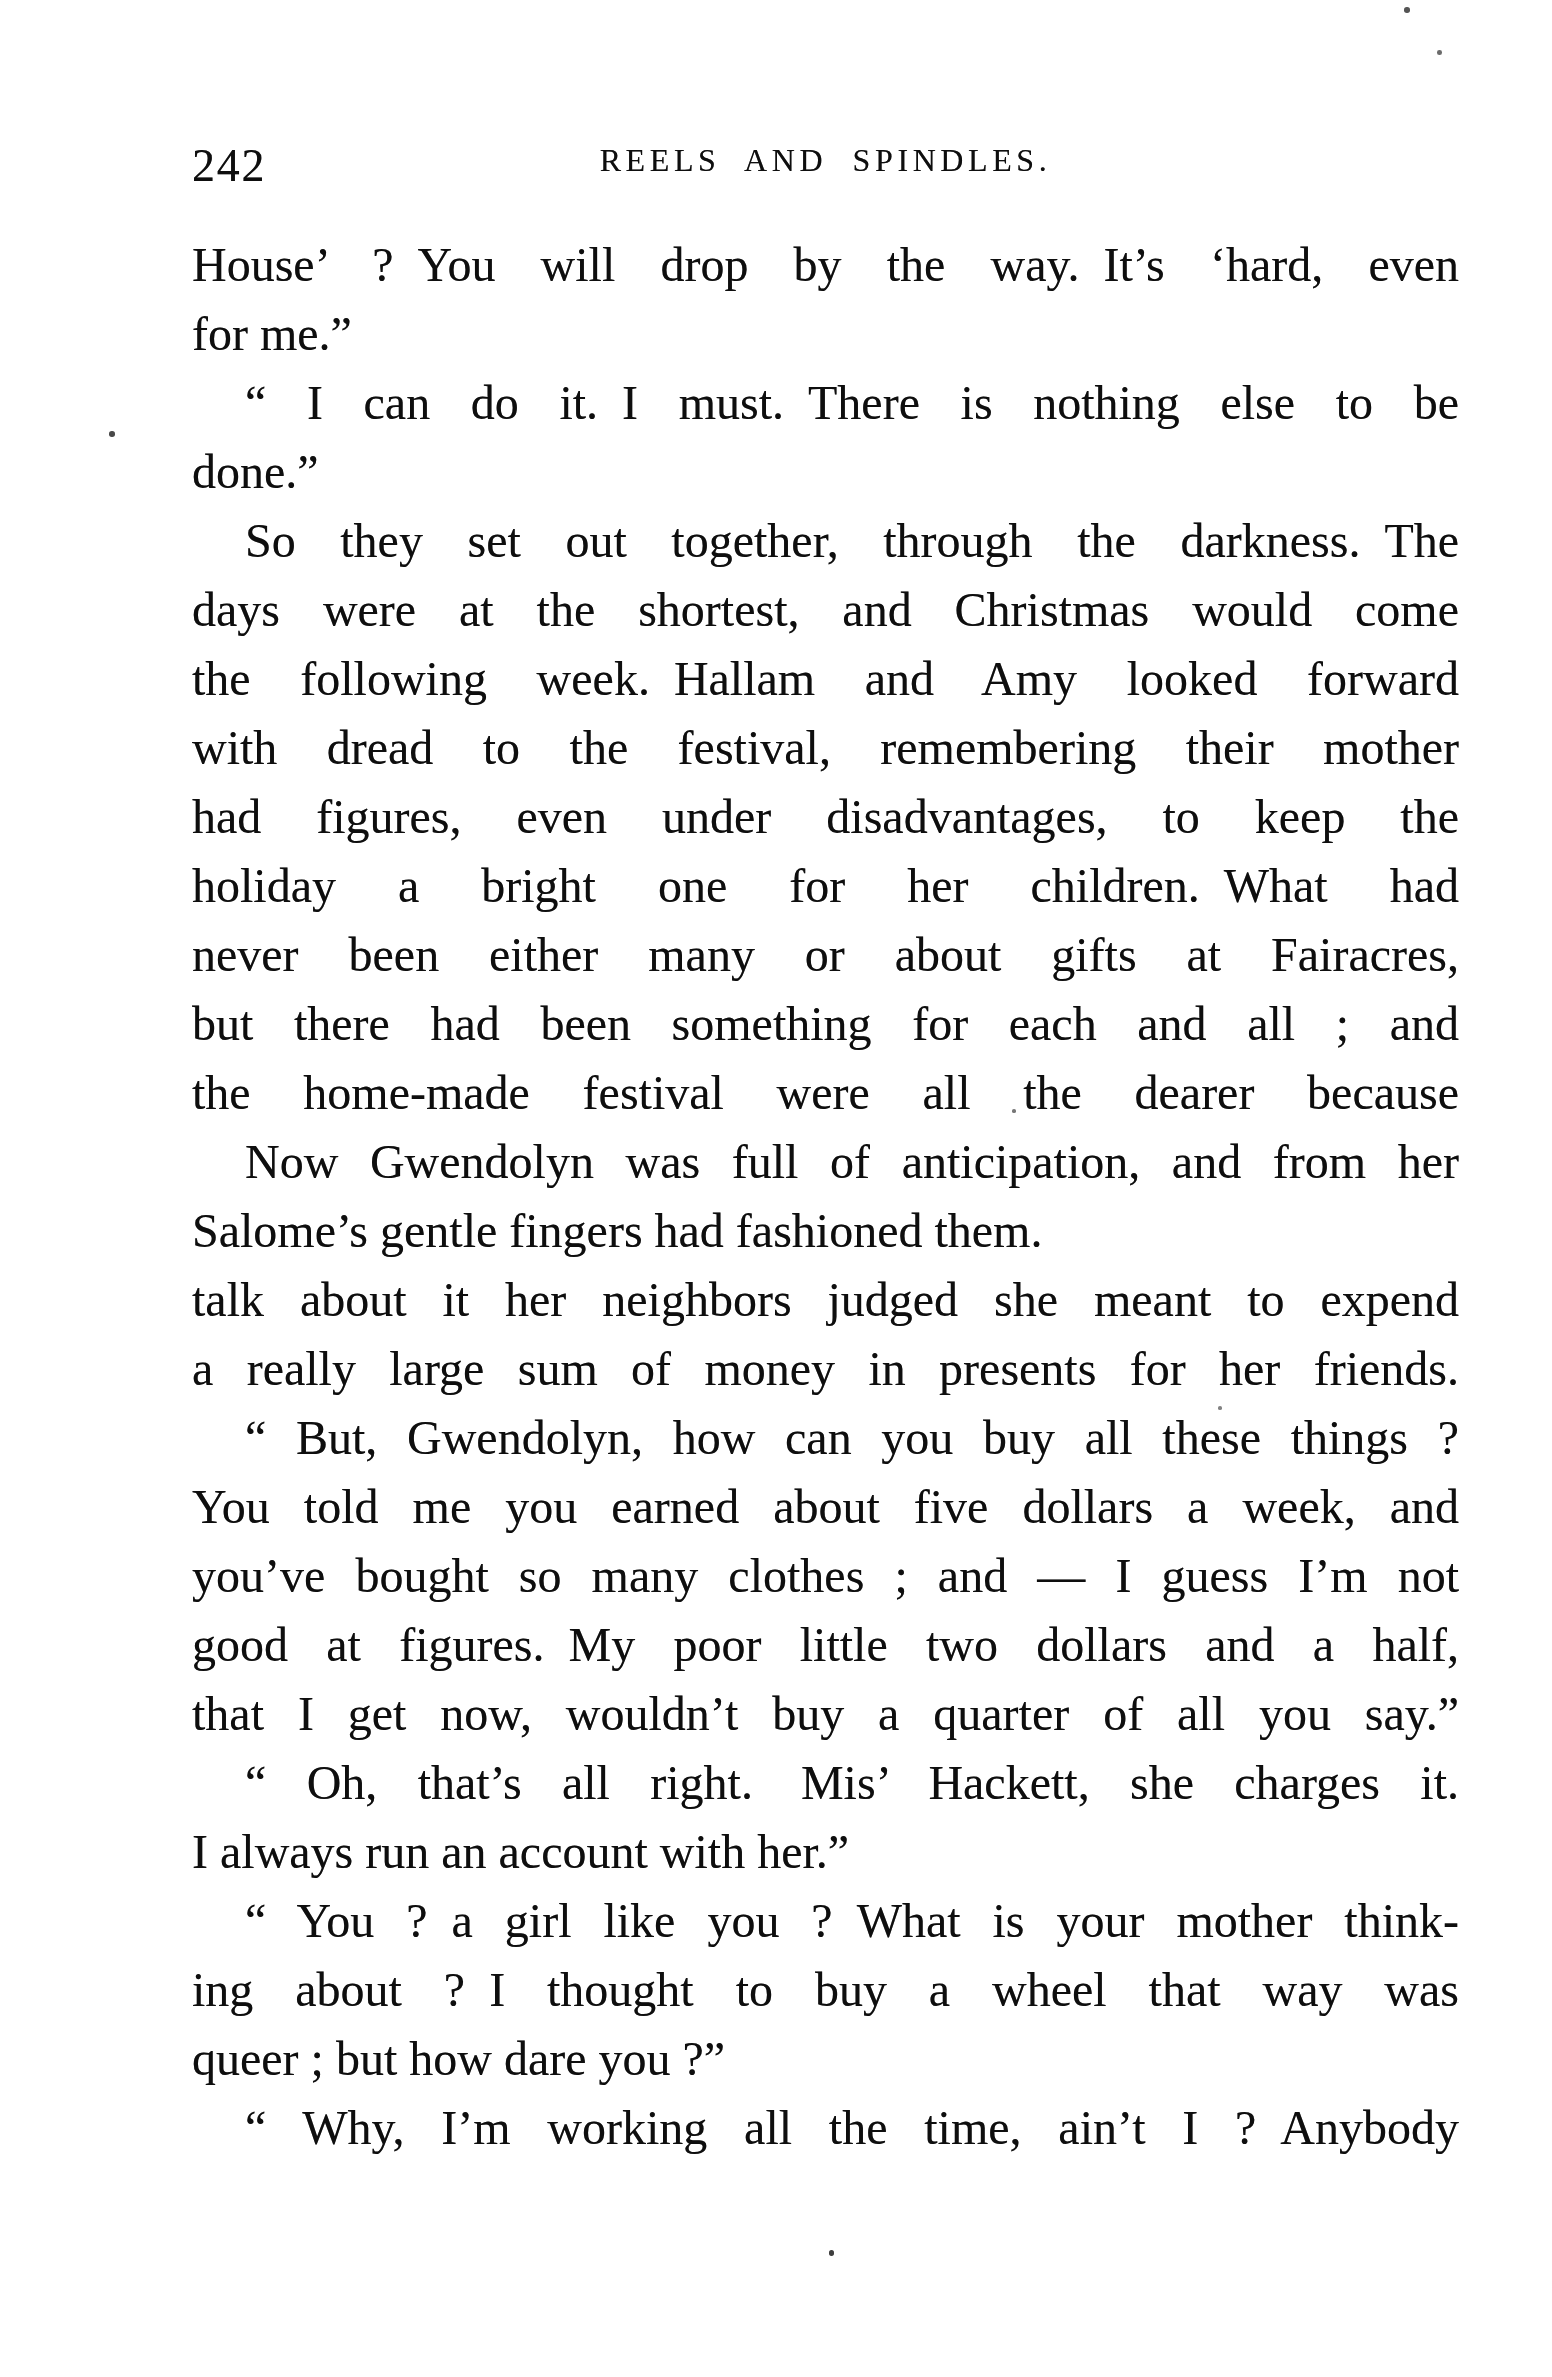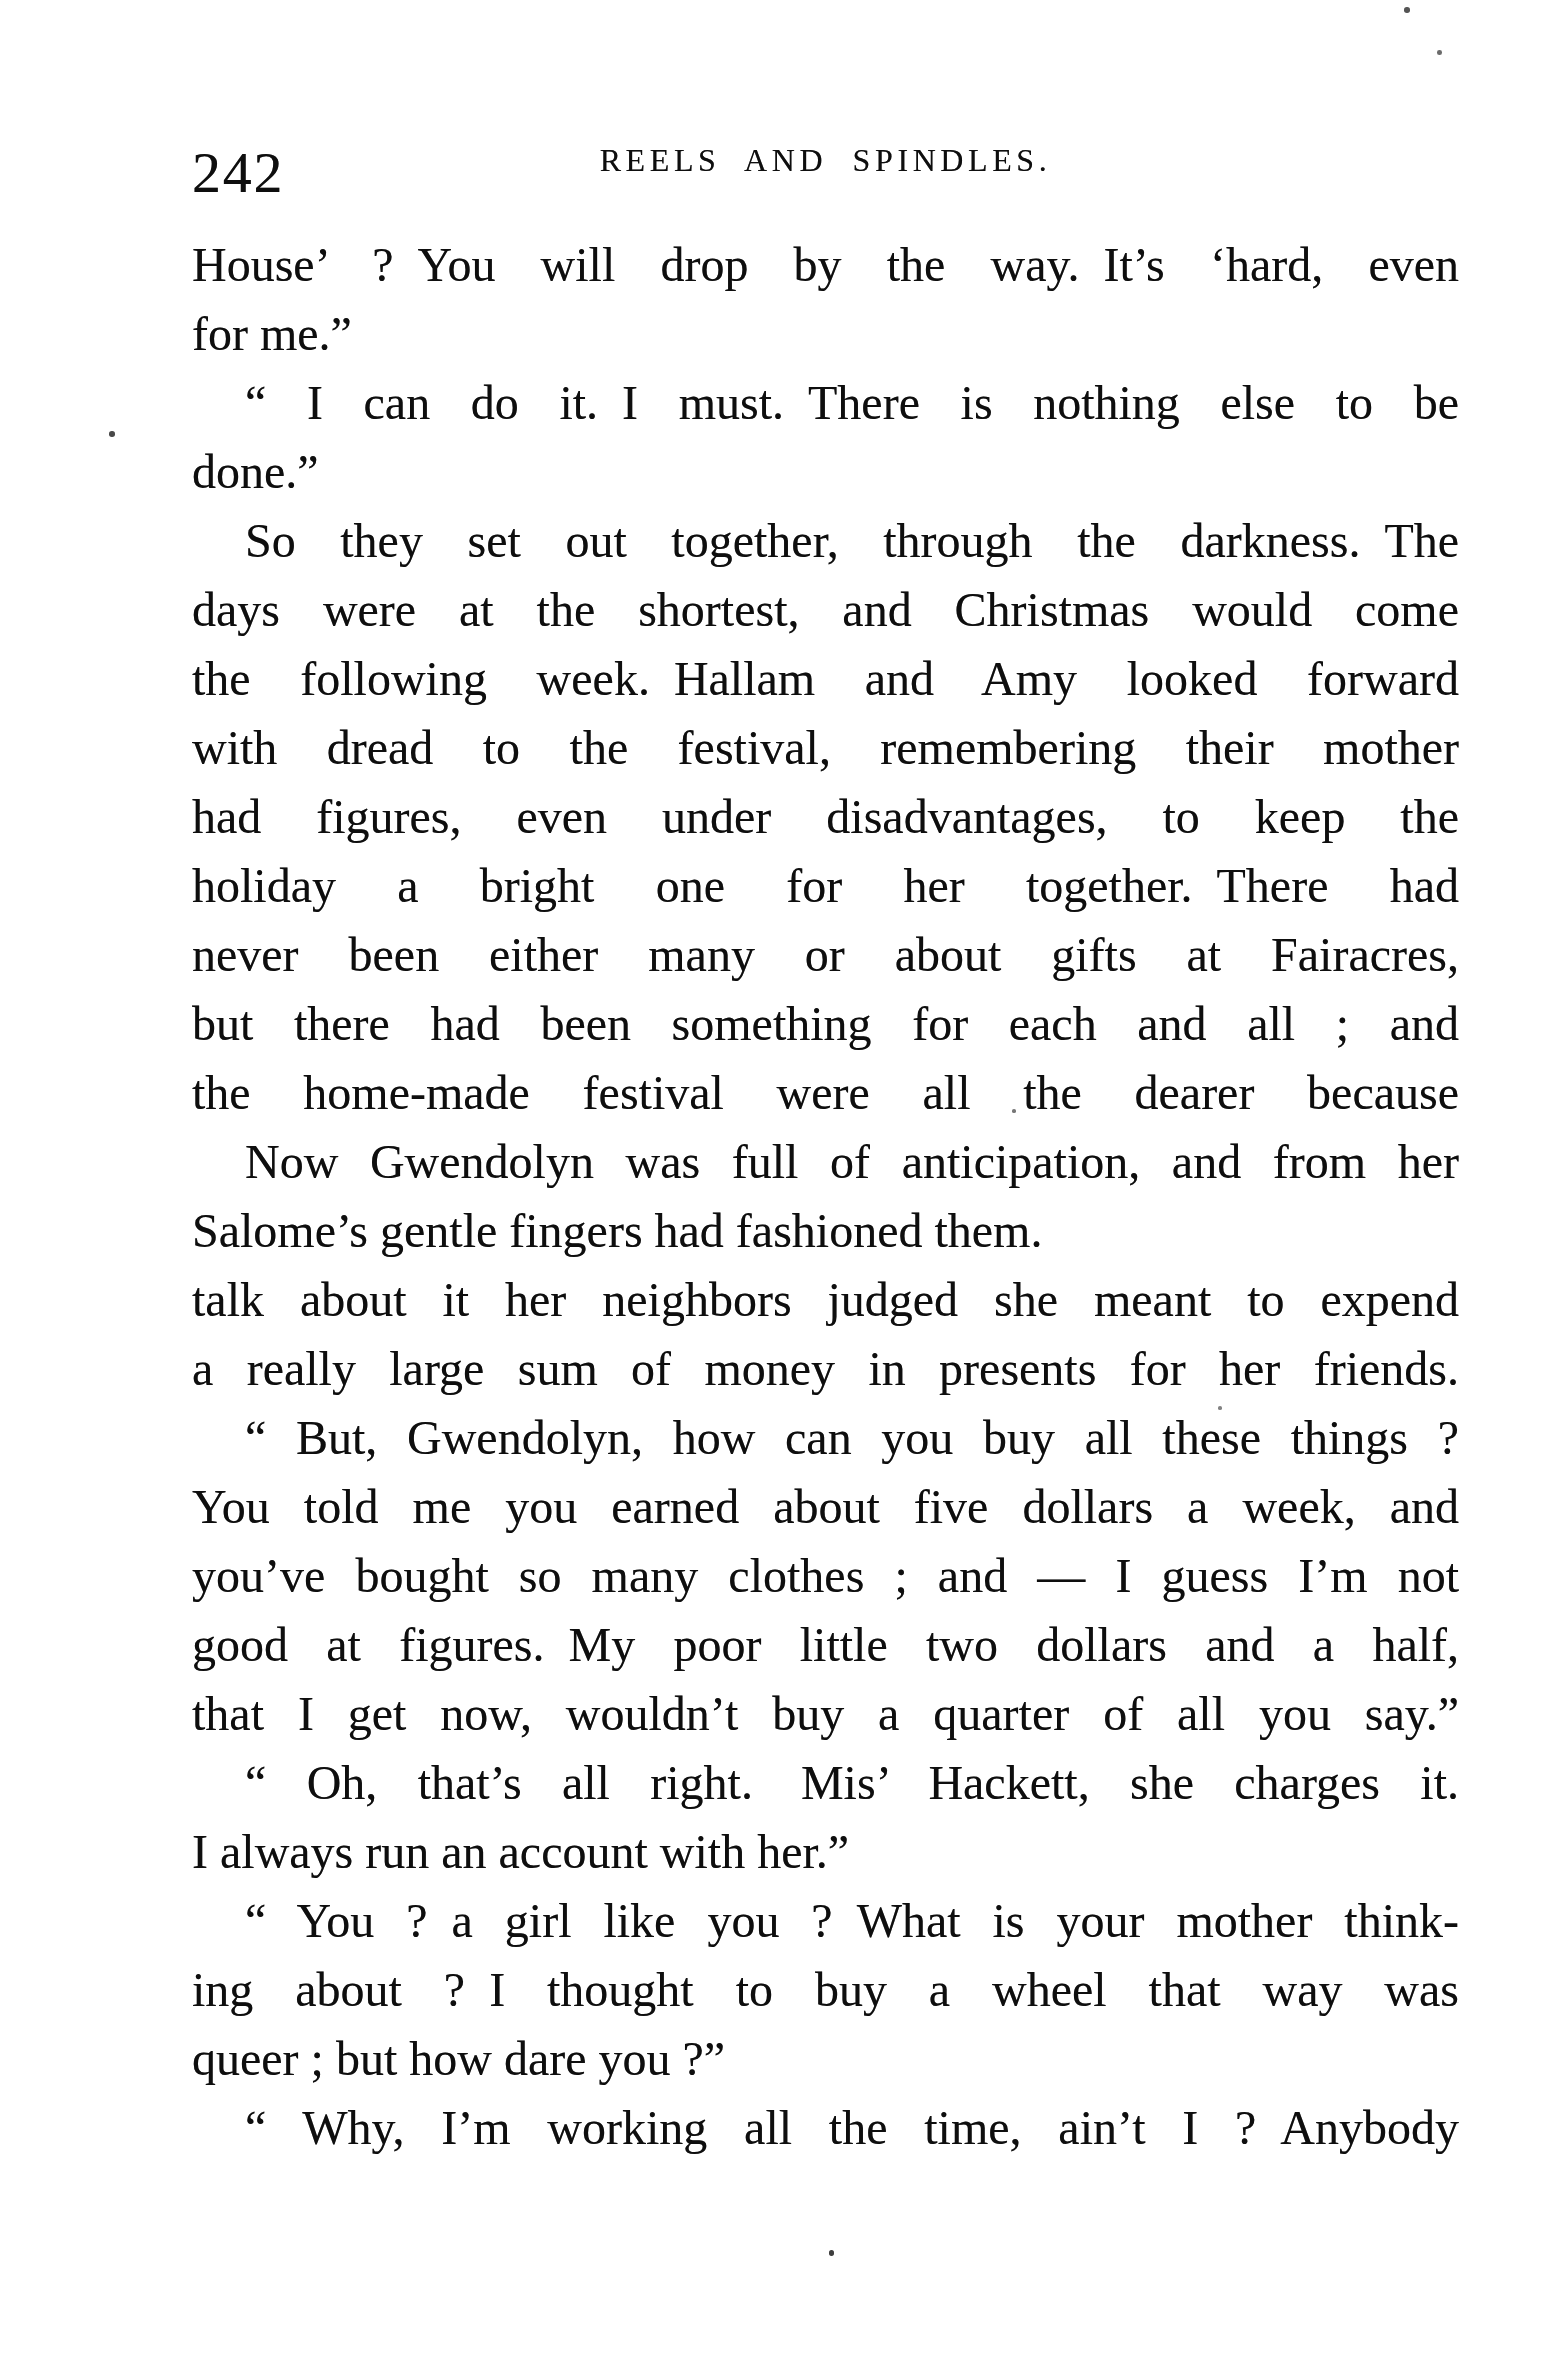--- a/index.html
+++ b/index.html
@@ -16,21 +16,21 @@
     position: absolute;
     left: 192px;
     top: 137px;
     width: 1267px;
     height: 55px;
   }
   .page-number {
     position: absolute;
     left: 0;
     top: 1.8px;
-    font-size: 58px;
+    font-size: 46px;
     letter-spacing: 1.8px;
     text-shadow: 0 0 0.4px rgba(0,0,0,0.5);
   }
   .running-title {
     position: absolute;
     left: 0;
     width: 100%;
     top: 4.6px;
     text-align: center;
     font-size: 32px;
@@ -75,21 +75,21 @@
 <main class="page-body">
     <div class="line">House’ ? You will drop by the way. It’s ‘hard, even</div>
     <div class="line end">for me.”</div>
     <div class="line indent">“ I can do it. I must. There is nothing else to be</div>
     <div class="line end">done.”</div>
     <div class="line indent">So they set out together, through the darkness. The</div>
     <div class="line">days were at the shortest, and Christmas would come</div>
     <div class="line">the following week. Hallam and Amy looked forward</div>
     <div class="line">with dread to the festival, remembering their mother</div>
     <div class="line">had figures, even under disadvantages, to keep the</div>
-    <div class="line">holiday a bright one for her together. There had</div>
+    <div class="line">holiday a bright one for her children. What had</div>
     <div class="line">never been either many or about gifts at Fairacres,</div>
     <div class="line">but there had been something for each and all ; and</div>
     <div class="line">the home-made festival were all the dearer because</div>
     <div class="line indent">Now Gwendolyn was full of anticipation, and from her</div>
     <div class="line end">Salome’s gentle fingers had fashioned them.</div>
     <div class="line">talk about it her neighbors judged she meant to expend</div>
     <div class="line">a really large sum of money in presents for her friends.</div>
     <div class="line indent">“ But, Gwendolyn, how can you buy all these things ?</div>
     <div class="line">You told me you earned about five dollars a week, and</div>
     <div class="line">you’ve bought so many clothes ; and — I guess I’m not</div>

